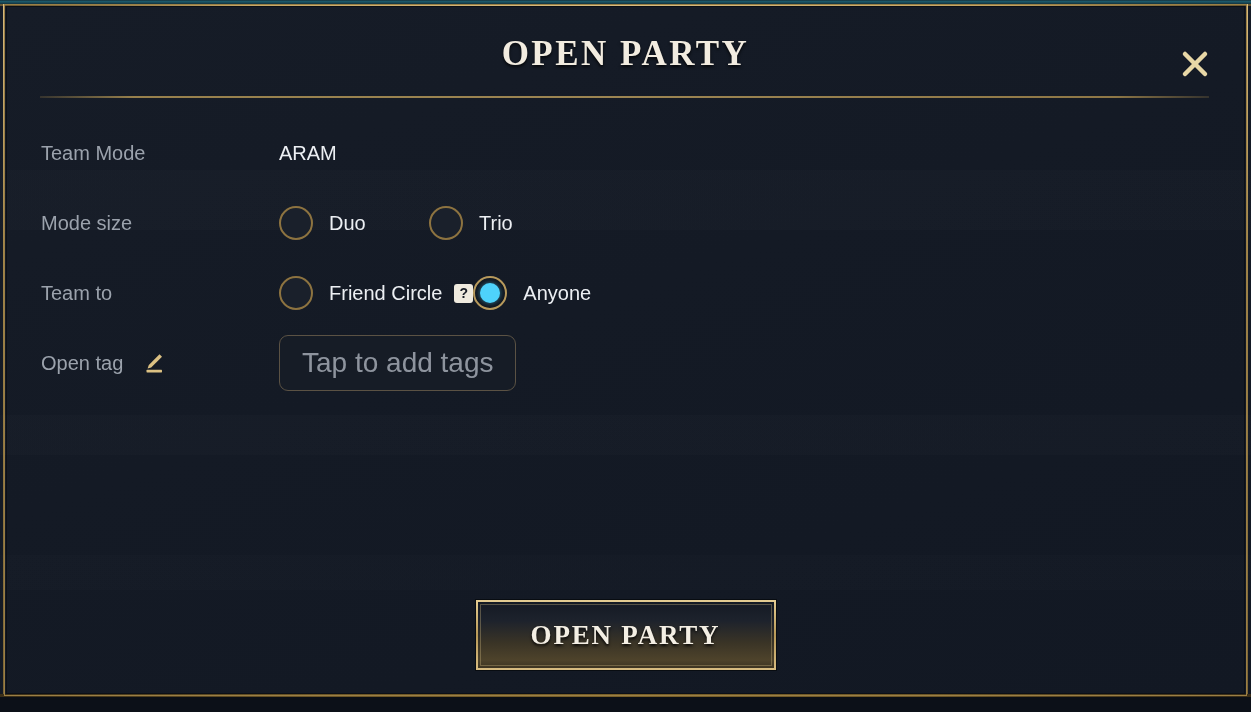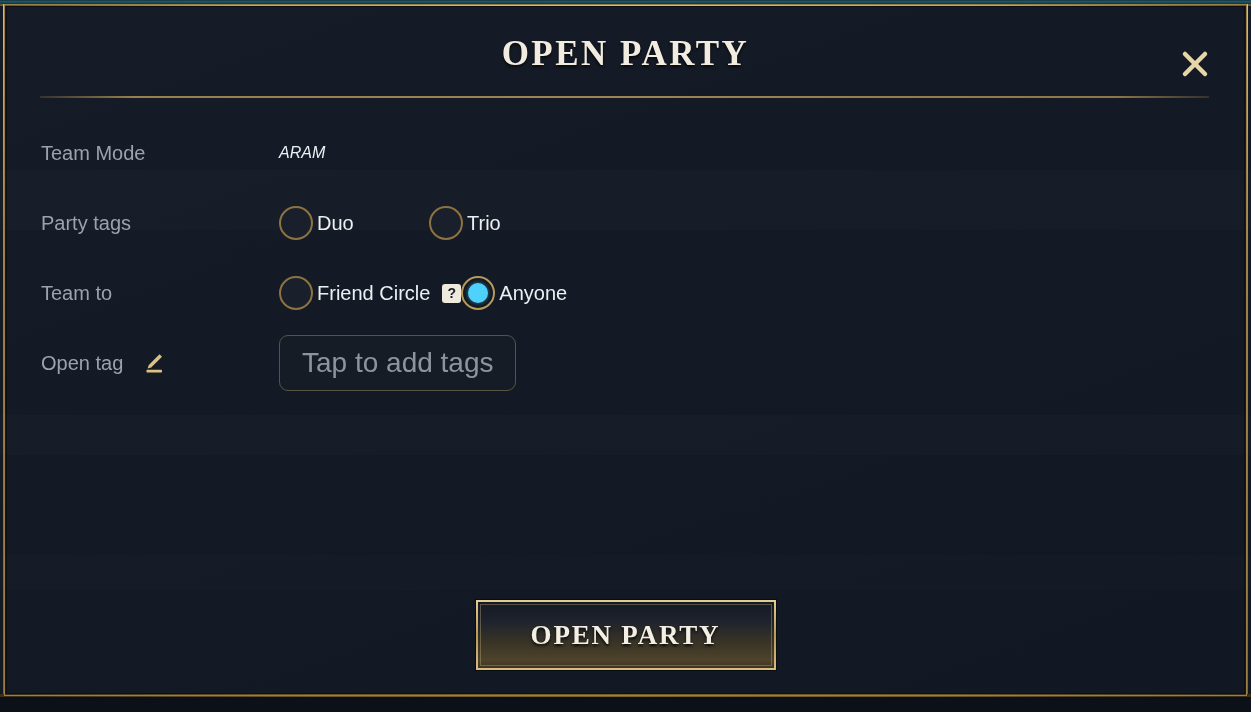--- a/index.html
+++ b/index.html
@@ -123,24 +123,23 @@
     transform: translateY(-50%);
     font-size: 20px;
     color: #9ba2ac;
     white-space: nowrap;
   }
   .row-value {
     position: absolute;
     left: 279px;
     top: 50%;
     transform: translateY(-50%);
-    font-size: 16px;
+    font-size: 20px;
     color: #eceff3;
     white-space: nowrap;
-    font-style: italic;
   }
 
   
   .radio-group {
     position: absolute;
     left: 279px;
     top: 50%;
     transform: translateY(-50%);
     display: flex;
     align-items: center;
@@ -167,21 +166,21 @@
     content: "";
     position: absolute;
     left: 50%; top: 50%;
     transform: translate(-50%, -50%);
     width: 20px; height: 20px;
     border-radius: 50%;
     background: #4ed2fb;
     box-shadow: 0 0 5px rgba(78,210,251,0.55);
   }
   .radio-label {
-    margin-left: 4px;
+    margin-left: 16px;
     font-size: 20px;
     color: #eceff3;
     white-space: nowrap;
   }
   .help-badge {
     display: inline-flex;
     align-items: center;
     justify-content: center;
     width: 19px; height: 19px;
     margin-left: 12px;
@@ -286,21 +285,21 @@
   <div class="header-rule"></div>
 
   <div class="form">
 
     <div class="row">
       <div class="row-label">Team Mode</div>
       <div class="row-value">ARAM</div>
     </div>
 
     <div class="row">
-      <div class="row-label">Party tags</div>
+      <div class="row-label">Mode size</div>
       <div class="radio-group">
         <div class="radio-opt" style="width:150px">
           <span class="radio-dot"></span>
           <span class="radio-label">Duo</span>
         </div>
         <div class="radio-opt" style="width:146px">
           <span class="radio-dot"></span>
           <span class="radio-label">Trio</span>
         </div>
       </div>

